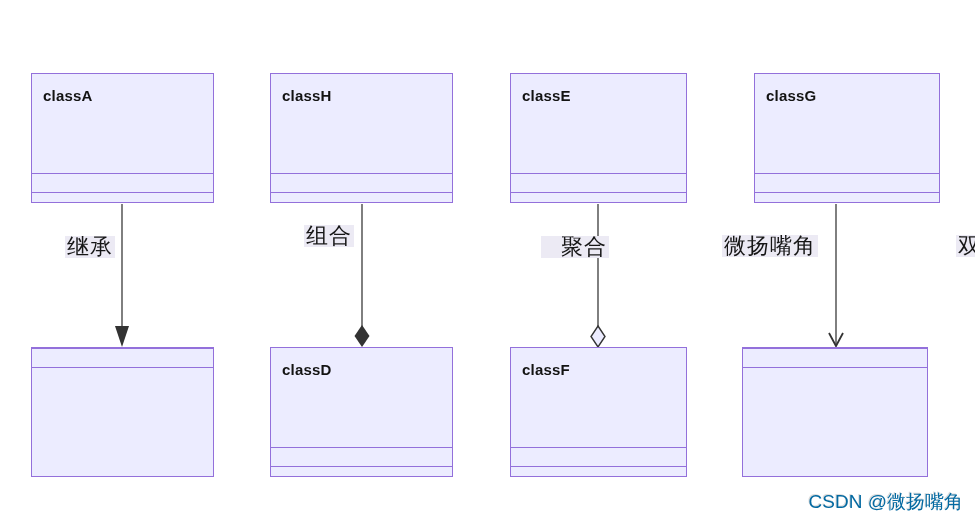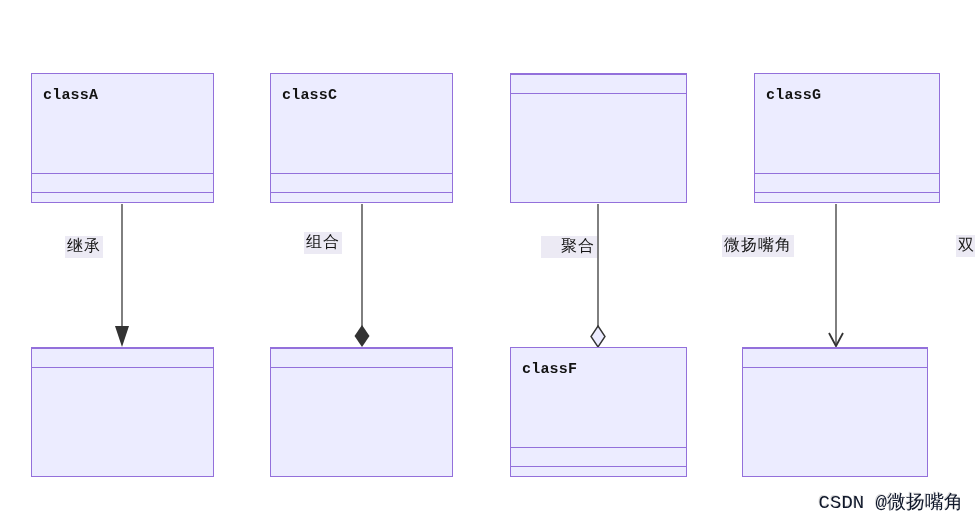--- a/index.html
+++ b/index.html
@@ -9,21 +9,20 @@
     height: 520px;
     overflow: hidden;
     background: #ffffff;
     font-family: "Liberation Sans", "DejaVu Sans", sans-serif;
   }
   .canvas {
     position: relative;
     width: 975px;
     height: 368px;
     background: #ffffff;
-    font-family: Liberation Mono, monospace;
   }
   .edges {
     position: absolute;
     left: 0;
     top: 0;
     width: 975px;
     height: 520px;
     pointer-events: none;
   }
   .class-box {
@@ -47,34 +46,34 @@
     height: 19px;
     border-top: 1px solid #9370DB;
   }
   .class-methods {
     box-sizing: border-box;
     height: 10px;
     border-top: 1px solid #9370DB;
   }
   .edge-label {
     position: absolute;
-    font-size: 16px;
+    font-size: 22px;
     line-height: 22px;
     letter-spacing: 1px;
     color: #161616;
     background: #ECEAF4;
     padding: 0 2px;
     white-space: nowrap;
   }
   .watermark {
     position: absolute;
     right: 12px;
     top: 489px;
     font-size: 19px;
-    color: #0f172a;
+    color: #0369a1;
     text-shadow: 1px 1px 0 #ffffff, -1px -1px 0 #dcdcdc;
     white-space: nowrap;
   }
 </style>
 </head>
 <body>
 
 <div class="canvas">
 
   <svg class="edges" width="975" height="520" viewBox="0 0 975 520" xmlns="http://www.w3.org/2000/svg">
@@ -95,53 +94,55 @@
       <polyline points="829,333 836,346 843,333" fill="none" stroke="#333333" stroke-width="1.8"></polyline>
     </g>
   </svg>
 
   <div class="class-box" style="left:31px; top:73px; width:183px;">
     <div class="class-title">classA</div>
     <div class="class-attrs"></div>
     <div class="class-methods"></div>
   </div>
   <div class="class-box" style="left:270px; top:73px; width:183px;">
-    <div class="class-title">classC</div>
+    <div class="class-title">classH</div>
     <div class="class-attrs"></div>
     <div class="class-methods"></div>
   </div>
   <div class="class-box" style="left:510px; top:73px; width:177px;">
+    <div class="class-title">classE</div>
     <div class="class-attrs"></div>
     <div class="class-methods"></div>
   </div>
   <div class="class-box" style="left:754px; top:73px; width:186px;">
     <div class="class-title">classG</div>
     <div class="class-attrs"></div>
     <div class="class-methods"></div>
   </div>
 
   <div class="class-box" style="left:31px; top:347px; width:183px;">
     <div class="class-attrs"></div>
     <div class="class-methods"></div>
   </div>
   <div class="class-box" style="left:270px; top:347px; width:183px;">
+    <div class="class-title">classD</div>
     <div class="class-attrs"></div>
     <div class="class-methods"></div>
   </div>
   <div class="class-box" style="left:510px; top:347px; width:177px;">
     <div class="class-title">classF</div>
     <div class="class-attrs"></div>
     <div class="class-methods"></div>
   </div>
   <div class="class-box" style="left:742px; top:347px; width:186px;">
     <div class="class-attrs"></div>
     <div class="class-methods"></div>
   </div>
 
   <div class="edge-label" style="left:65px; top:236px;">继承</div>
-  <div class="edge-label" style="left:304px; top:232px;">组合</div>
+  <div class="edge-label" style="left:304px; top:225px;">组合</div>
   <div class="edge-label" style="left:541px; top:236px;padding-left:20px;">聚合</div>
   <div class="edge-label" style="left:722px; top:235px;">微扬嘴角</div>
   <div class="edge-label" style="left:956px; top:235px;">双向关联</div>
 
   <div class="watermark">CSDN @微扬嘴角</div>
 
 </div>
 
 </body></html>

